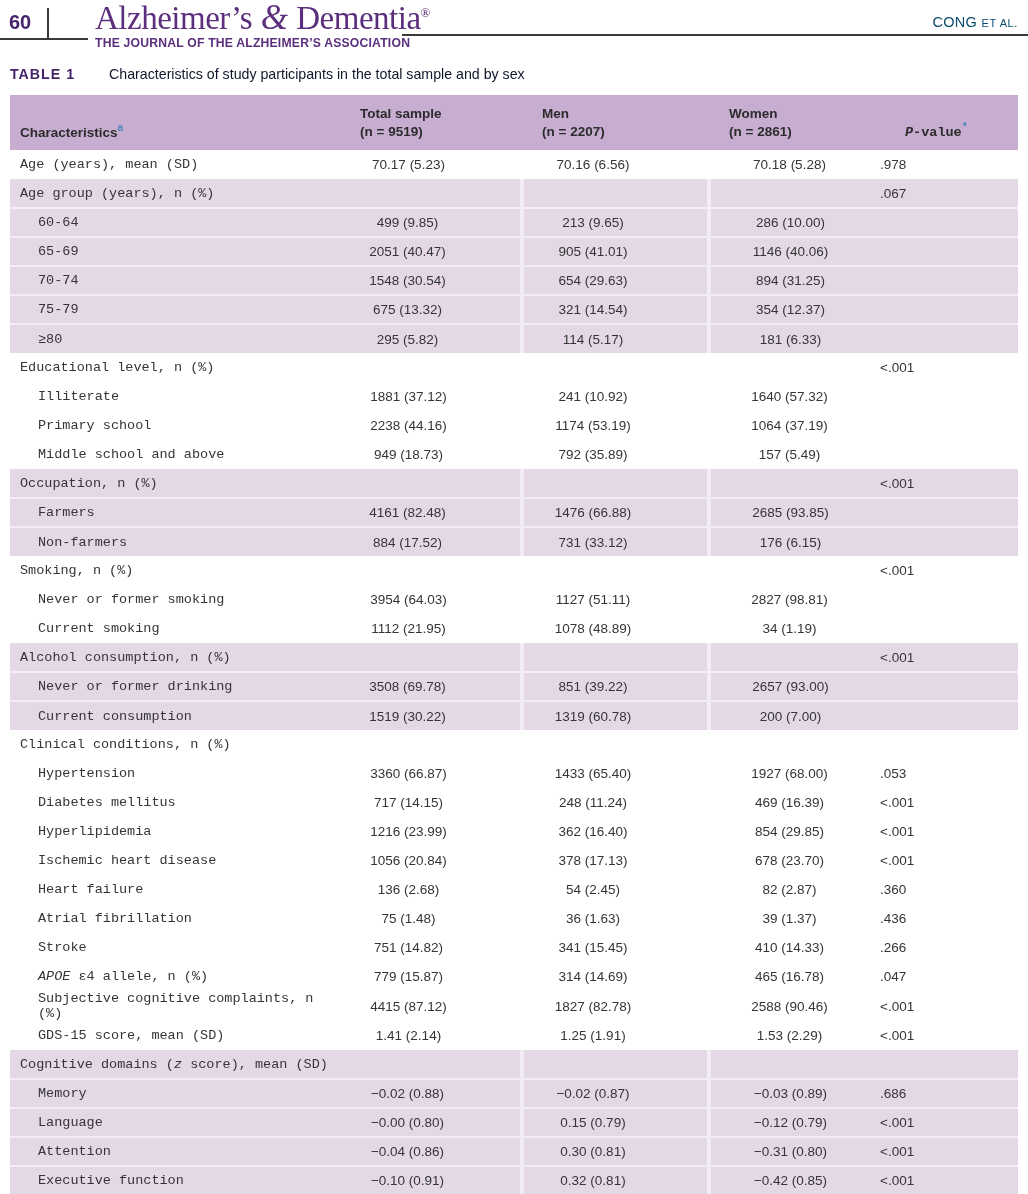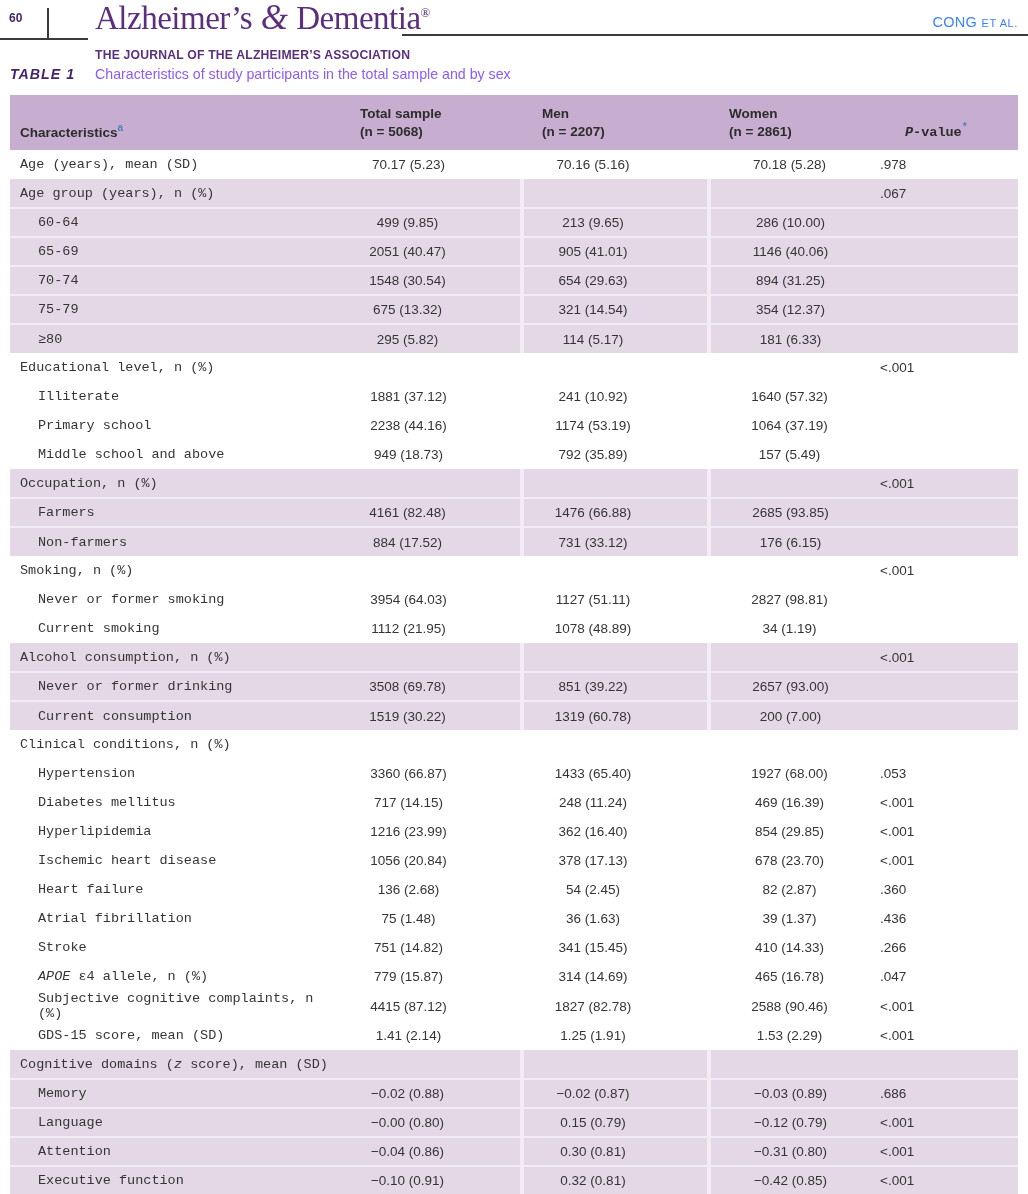--- a/index.html
+++ b/index.html
@@ -12,37 +12,37 @@
     --superscript-blue:#4d7fb8;
     --rule-dark:#3a3a3a;
     --table-bottom-rule:#b8aebc;
   }
   *{box-sizing:border-box;}
   body{margin:0;background:#fff;font-family:"Liberation Sans",sans-serif;color:var(--text);}
   .page{position:relative;width:1028px;height:1194px;overflow:hidden;background:#fff;}
 
   
   header{position:relative;height:58px;}
-  .pagenum{position:absolute;left:9px;top:11px;font-size:12px;font-weight:bold;color:var(--caption-purple);}
+  .pagenum{position:absolute;left:9px;top:11px;font-size:20px;font-weight:bold;color:var(--caption-purple);}
   .vbar{position:absolute;left:47px;top:8px;width:2px;height:31px;background:var(--rule-dark);}
   .hr-left{position:absolute;left:0;top:38px;width:88px;height:2px;background:var(--rule-dark);}
   .hr-right{position:absolute;left:402px;right:0;top:34px;height:2px;background:var(--rule-dark);}
   .logo{position:absolute;left:95px;top:0;}
   .logo-main{font-family:"Liberation Serif","DejaVu Serif",serif;font-size:33px;line-height:35px;color:var(--brand-purple);letter-spacing:-0.5px;white-space:nowrap;}
   .amp{font-style:italic;font-size:35px;padding:0 1px;}
   .reg{font-size:13px;vertical-align:super;line-height:0;}
-  .logo-sub{font-size:12.2px;font-weight:600;color:var(--brand-purple);letter-spacing:0.2px;margin-top:12px;white-space:nowrap;}
-  .running-head{position:absolute;right:10px;top:13px;white-space:nowrap;color:#3b82f6;}
+  .logo-sub{font-size:12.2px;font-weight:600;color:var(--brand-purple);letter-spacing:0.2px;margin-top:0;white-space:nowrap;}
+  .running-head{position:absolute;right:10px;top:13px;white-space:nowrap;color:#0c4a6e;}
   .rh-main{font-size:14.5px;letter-spacing:0.3px;}
   .rh-etal{font-size:11px;letter-spacing:0.6px;}
 
   
   .caption{padding:8px 0 0 10px;font-size:14.2px;white-space:nowrap;}
-  .cap-label{color:var(--caption-purple);font-weight:bold;letter-spacing:1px;margin-right:20px;font-style:italic;}
-  .cap-text{color:#8b5cf6;margin-top:32px;}
+  .cap-label{color:var(--caption-purple);font-weight:bold;letter-spacing:1px;margin-right:34px;}
+  .cap-text{color:#0f172a;margin-top:32px;}
 
   
   table{position:absolute;top:95px;left:10px;width:1008px;border-collapse:collapse;table-layout:fixed;font-size:13.5px;border-bottom:3px solid var(--table-bottom-rule);}
   thead th{background:var(--header-bg);height:55px;vertical-align:bottom;padding:0 0 9px 20px;text-align:left;font-weight:bold;color:#2c2c2c;line-height:18px;}
   th.c-label{padding-left:10px;}
   th.c-p{padding-left:25px;font-family:Liberation Mono, monospace;}
   tbody td{height:29px;padding:0;vertical-align:middle;color:var(--text);}
   td.c-label{padding-left:10px;text-align:left;font-family:Liberation Mono, monospace;}
   tr.indent td.c-label{padding-left:28px;}
   td.c-total,td.c-men{text-align:center;padding-right:45px;}
@@ -88,38 +88,38 @@
         <col style="width:182px">
         <col style="width:187px">
         <col style="width:171px">
         <col style="width:138px">
     </colgroup>
     <thead>
       <tr>
         <th class="c-label"><span>Characteristics</span><sup>a</sup></th>
         <th class="c-total">
           <div>Total sample</div>
-          <div>(n = 5068)</div>
+          <div>(n = 9519)</div>
         </th>
         <th class="c-men">
           <div>Men</div>
           <div>(n = 2207)</div>
         </th>
         <th class="c-women">
           <div>Women</div>
           <div>(n = 2861)</div>
         </th>
         <th class="c-p"><span class="it">P</span><span>-value</span><sup>*</sup></th>
       </tr>
     </thead>
     <tbody>
         <tr class="">
           <td class="c-label">Age (years), mean (SD)</td>
           <td class="c-total">70.17 (5.23)</td>
-          <td class="c-men">70.16 (5.16)</td>
+          <td class="c-men">70.16 (6.56)</td>
           <td class="c-women">70.18 (5.28)</td>
           <td class="c-p">.978</td>
         </tr>
         <tr class="shaded">
           <td class="c-label">Age group (years), n (%)</td>
           <td class="c-total"></td>
           <td class="c-men"></td>
           <td class="c-women"></td>
           <td class="c-p">.067</td>
         </tr>

